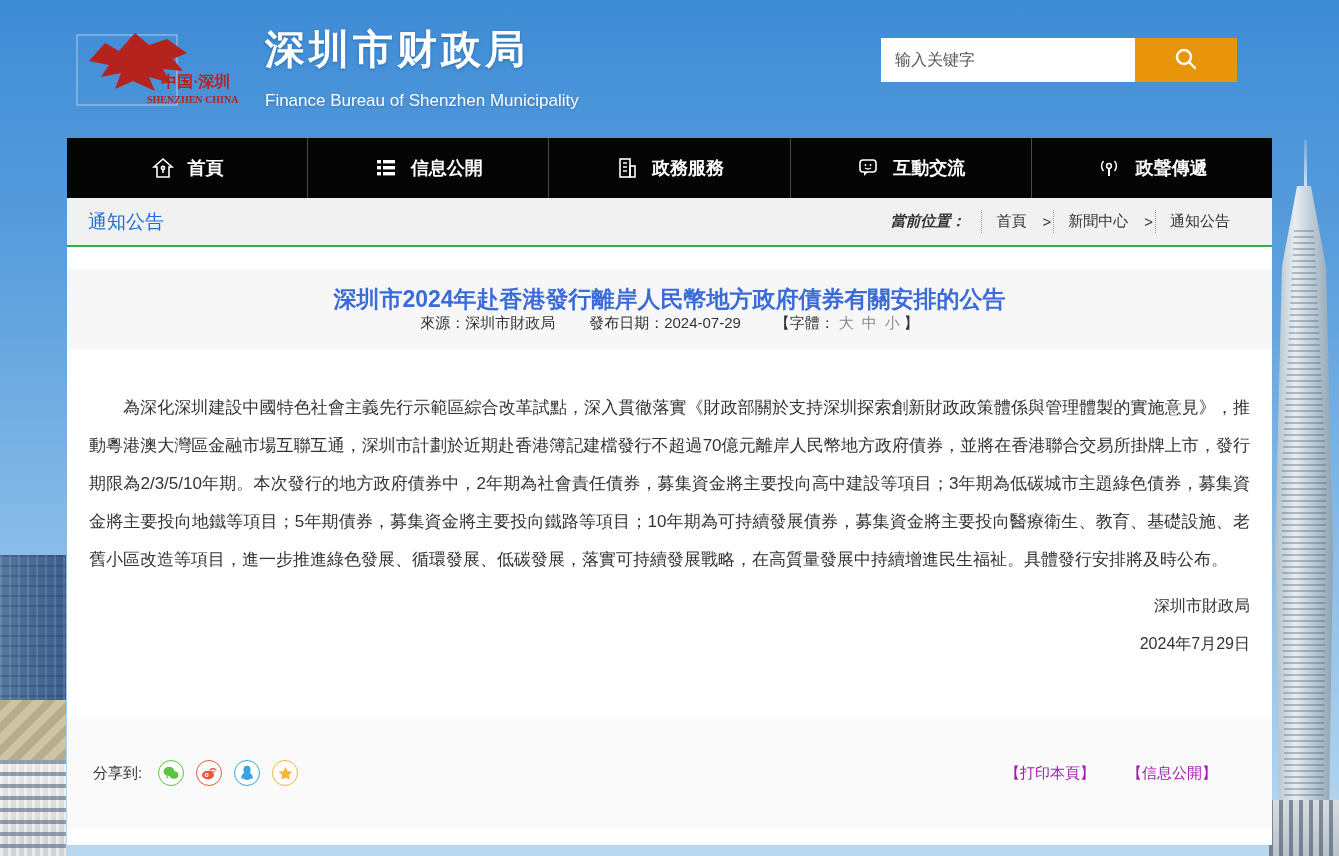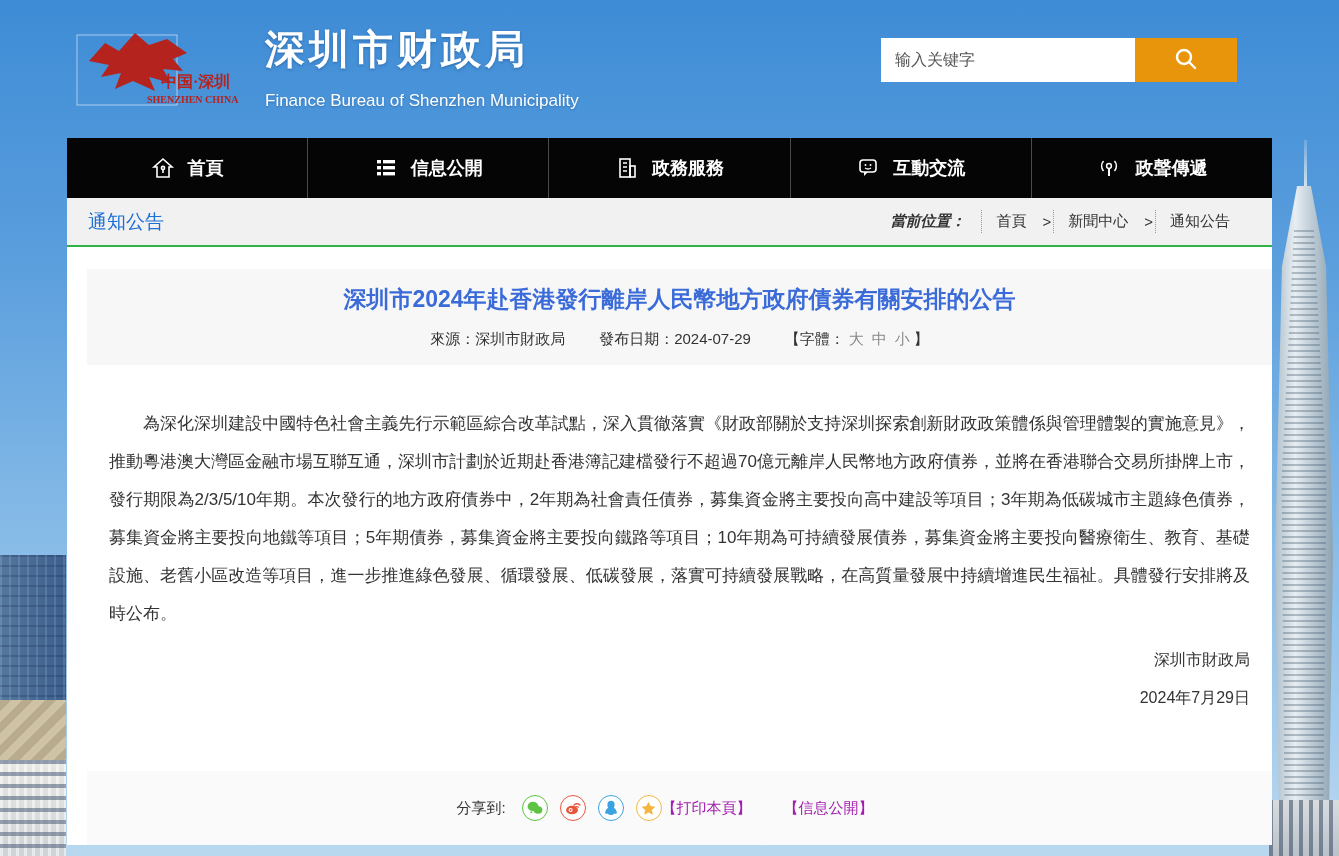--- a/index.html
+++ b/index.html
@@ -86,34 +86,34 @@
     display:flex; align-items:center; justify-content:space-between;
     padding:0 28px 0 21px;
   }
   .crumb-section { color:#1c6fd4; font-size:19px; cursor:pointer; }
   .crumb-right { display:flex; align-items:center; font-size:15px; color:#333; }
   .crumb-loc { font-weight:bold; font-style:italic; margin-right:16px; }
   .crumb-link { padding:2px 14px; border-left:1px dotted #999; cursor:pointer; color:#333; }
   .crumb-sep { color:#333; margin:0 2px; }
 
   
-  .panel { background:#fff; height:598px; display:flex; flex-direction:column; overflow:hidden;padding-left:20px; }
+  .panel { background:#fff; height:598px; display:flex; flex-direction:column; overflow:hidden; }
   .title-sec { background:#f7f7f7; margin-top:22px; padding:15px 30px 16px; text-align:center; }
   .art-title { color:#3a6bd8; font-size:23px; font-weight:bold; line-height:30px; }
-  .art-meta { margin-top:16px; font-size:15px; color:#333; }
+  .art-meta { font-size:15px; color:#333; }
   .art-meta .gap { display:inline-block; width:34px; }
   .fs-opt { color:#888; margin:0 4px; cursor:pointer; }
   .art-body { padding:0 22px; margin-top:40px; font-size:17px; line-height:38px; color:#333; text-align:justify; }
   .art-body p { text-indent:2em; }
   .sig-block { margin-top:8px; padding-right:22px; text-align:right; font-size:16px; line-height:38px; color:#333; }
 
   
   .share-sec {
     margin-top:54px; background:#fafafa; height:112px;
-    display:flex; align-items:center; justify-content:center;
+    display:flex; align-items:center; justify-content:space-between;
     padding:0 55px 0 26px;
   }
   .share-left { display:flex; align-items:center; gap:12px; }
   .share-label { font-size:15px; color:#333; margin-right:4px; }
   .share-ico {
     width:26px; height:26px; border-radius:50%; border:1px solid; cursor:pointer;
     display:flex; align-items:center; justify-content:center; background:#fff;
   }
   .share-right { display:flex; gap:32px; font-size:15px; color:#a21caf; }
   .share-right span { cursor:pointer; }

